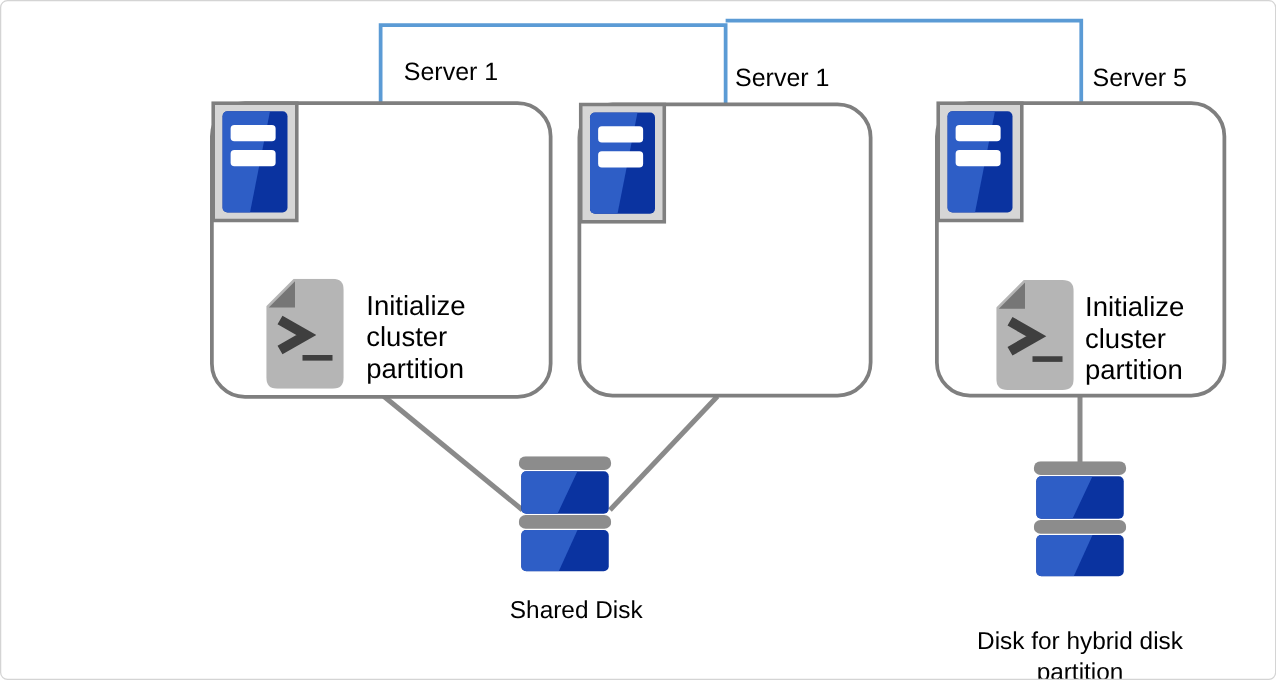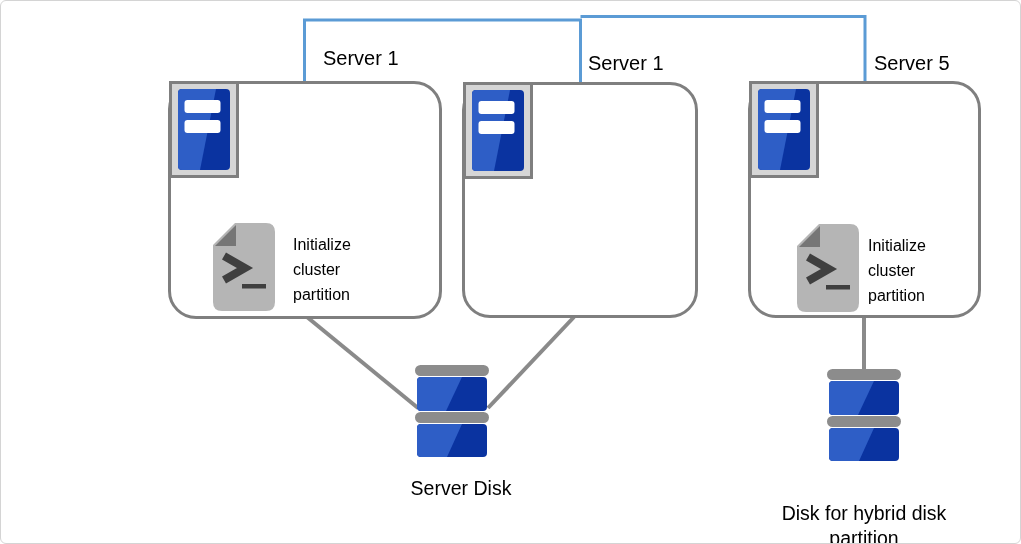--- a/index.html
+++ b/index.html
@@ -40,21 +40,21 @@
   }
   .abs { position:absolute; }
   .server-label {
     position:absolute;
     font-size: 20px;
     line-height: 24px;
     white-space: nowrap;
   }
   .script-caption {
     position:absolute;
-    font-size: 16px;
+    font-size: 22px;
     line-height: 25px;
     white-space: nowrap;
   }
   .disk-label {
     position:absolute;
     width: 260px;
     text-align: center;
     font-size: 19.5px;
     line-height: 25px;
   }
@@ -166,20 +166,20 @@
   <svg class="abs" style="left:826px; top:368px;" width="74" height="93" viewBox="0 0 74 93">
     <rect class="cap-bar" x="0" y="0" width="74" height="11" rx="5.5"></rect>
     <rect class="body-dark" x="2" y="12" width="70" height="34" rx="4"></rect>
     <polygon class="body-light" points="2,12 47,12 31,46 2,46" clip-path="url(#clip-body1)"></polygon>
     <rect class="cap-bar" x="0" y="47" width="74" height="11" rx="5.5"></rect>
     <rect class="body-dark" x="2" y="59" width="70" height="33" rx="4"></rect>
     <polygon class="body-light" points="2,59 47,59 32,92 2,92" clip-path="url(#clip-body2)"></polygon>
   </svg>
 
   <div class="disk-label" style="left:330px; top:475px;">
-    <div>Server Disk</div>
+    <div>Shared Disk</div>
   </div>
   <div class="disk-label" style="left:733px; top:500px;">
     <div>Disk for hybrid disk</div>
     <div>partition</div>
   </div>
 
 </div>
 
 </body></html>

